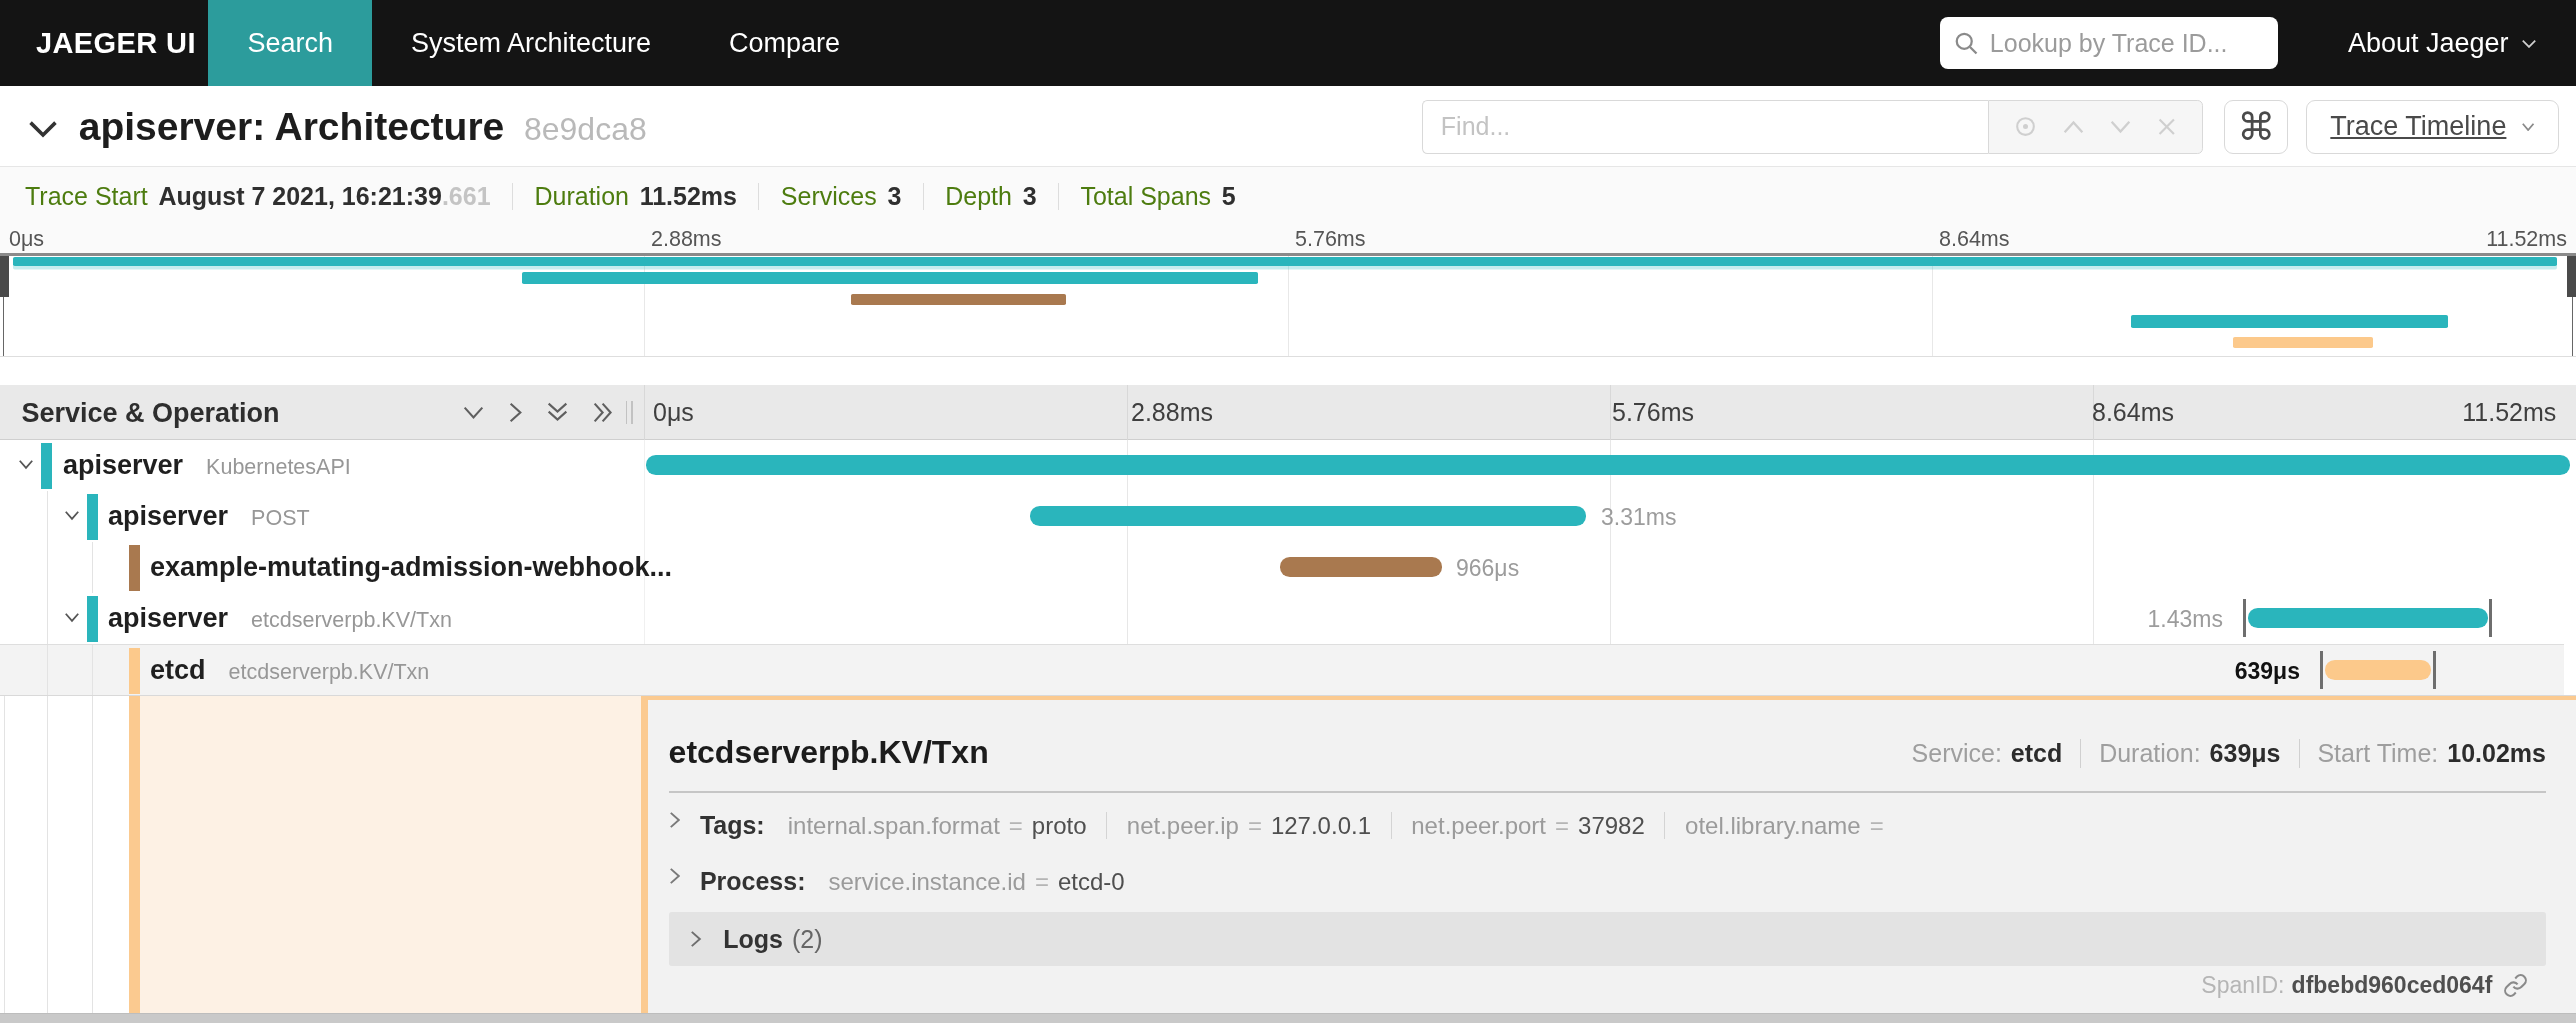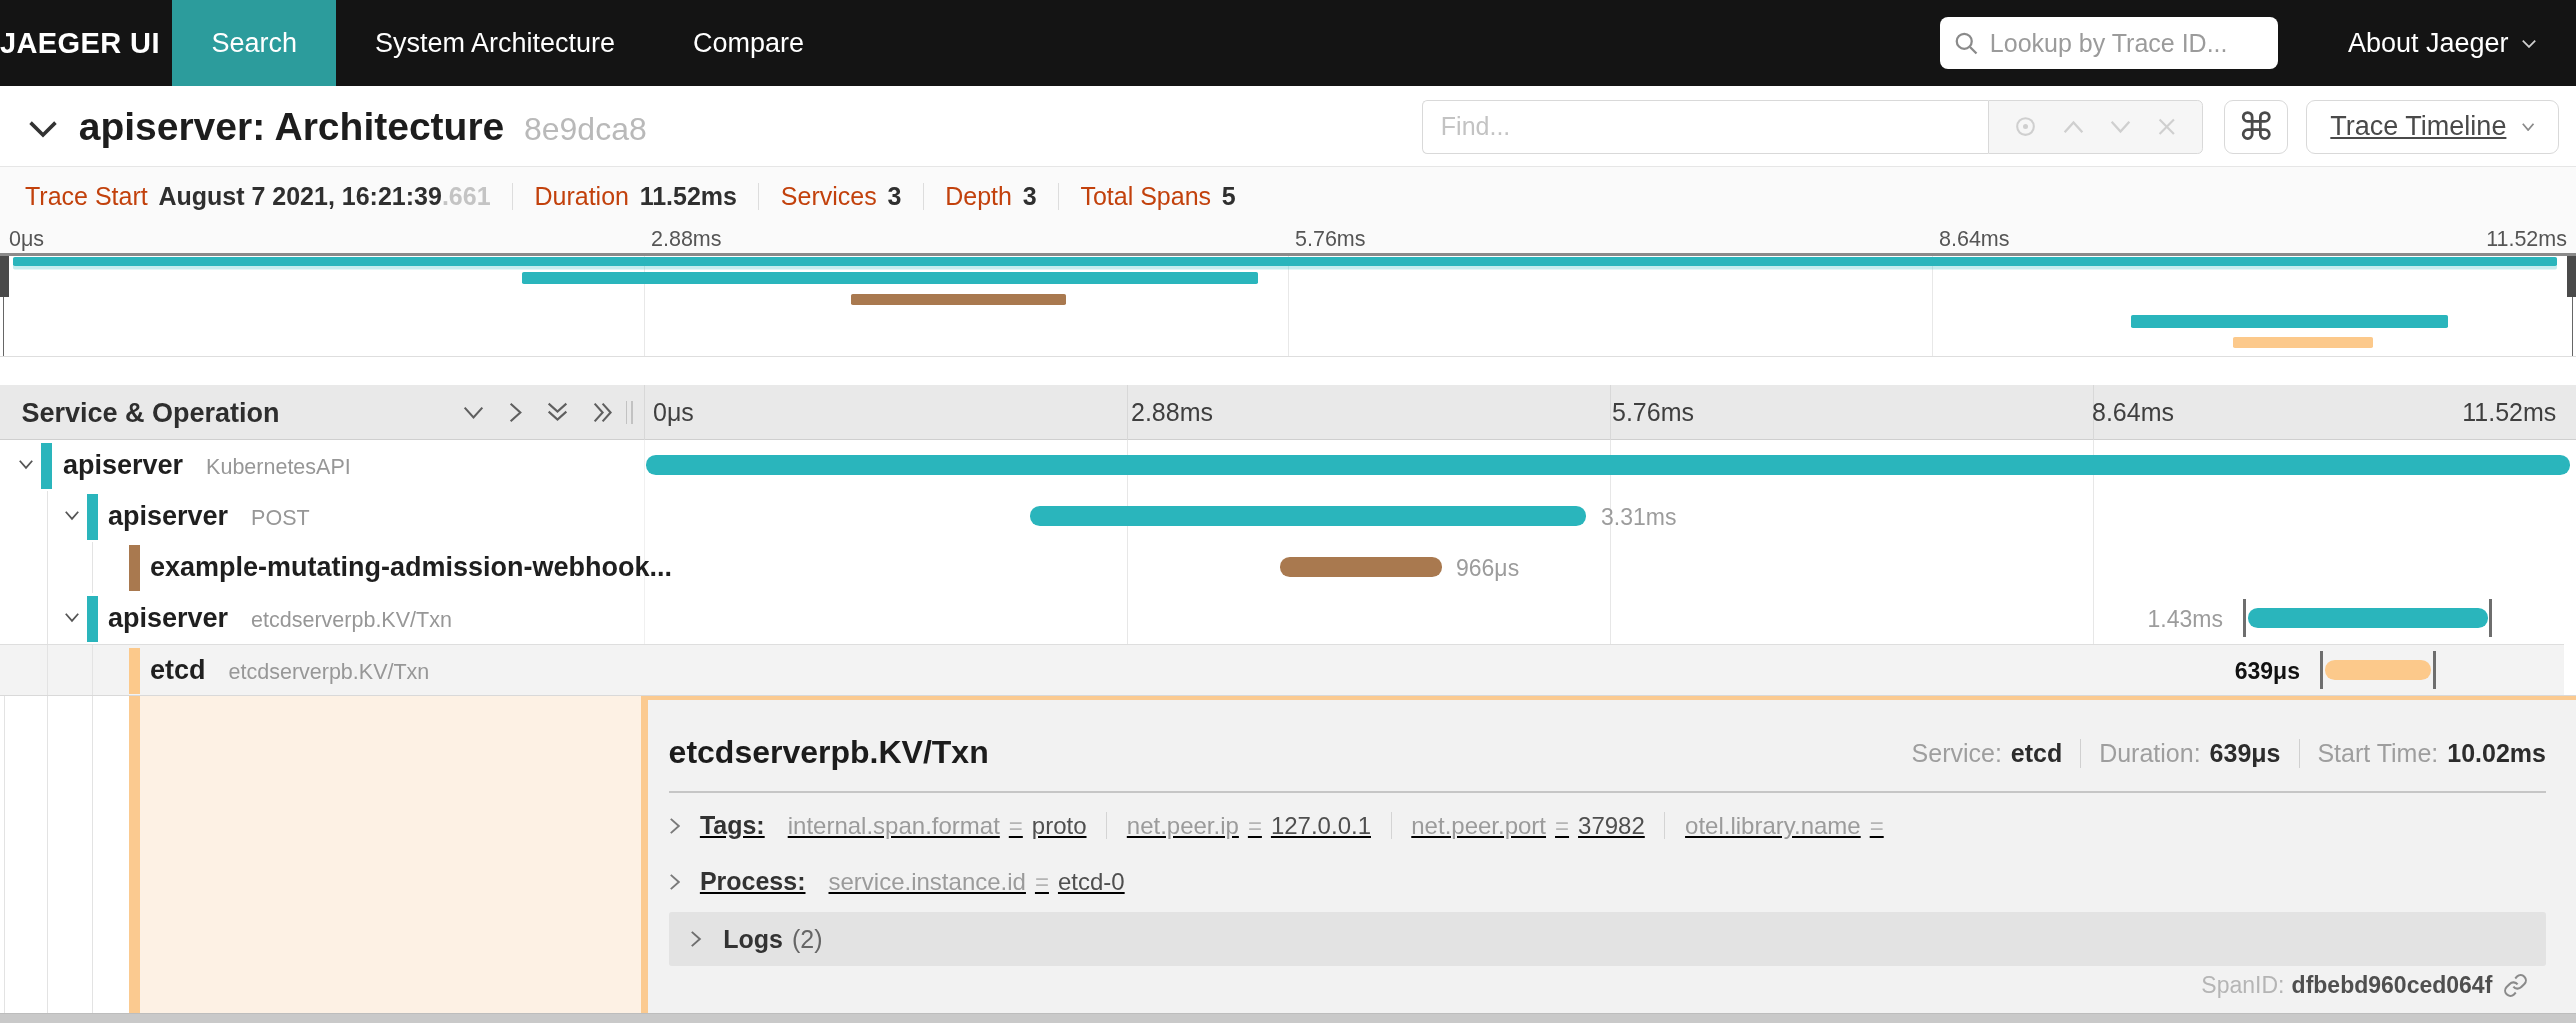--- a/index.html
+++ b/index.html
@@ -3,21 +3,21 @@
 <meta charset="utf-8">
 <style>
   * { margin:0; padding:0; box-sizing:border-box; }
   html,body { width:2576px; height:1023px; overflow:hidden; background:#fff;
               font-family:"Liberation Sans", sans-serif; }
   svg { display:block; }
 
   
   #nav { position:absolute; left:0; top:0; width:2576px; height:86px; background:#141414;
          display:flex; align-items:center; color:#fff; }
-  .brand { font-size:29px; font-weight:700; letter-spacing:0.4px; }
+  .brand { font-size:29px; font-weight:700; margin-left:36px; letter-spacing:0.4px; }
   .nav-tab { height:86px; display:flex; align-items:center; font-size:27px; padding:0 39px; cursor:pointer; }
   .nav-tab.active { background:#2c9c9c; }
   .nav-spacer { flex:1; }
   .lookup { width:338px; height:52px; background:#fff; border-radius:8px; display:flex;
             align-items:center; padding:0 14.3px; gap:10.7px; }
   .lookup input { border:none; outline:none; font-size:25px; width:259px; color:#333;
                   font-family:"Liberation Sans",sans-serif; }
   .lookup input::placeholder { color:#9b9b9b; }
   .about { display:flex; align-items:center; gap:12.5px; font-size:27px; margin:0 39px 0 70px; cursor:pointer; }
 
@@ -37,21 +37,21 @@
                 border-radius:0 5.4px 5.4px 0; display:flex; align-items:center; justify-content:space-evenly;
                 color:#cfcfcf; }
   .btn { height:54px; border:0.9px solid #d9d9d9; border-radius:9px; background:#fff; display:flex;
          align-items:center; justify-content:center; color:#4a4a4a; cursor:pointer; }
   .cmd-btn { width:64px; margin-left:21.5px; font-size:38px; }
   .view-btn { margin-left:18px; padding:0 23px; font-size:27px; gap:14.3px;text-decoration:underline; }
 
   
   #stats { position:absolute; left:0; top:166px; width:2576px; height:59px; background:#fafafa;
            border-top:0.9px solid #e6e6e6; display:flex; align-items:center; padding-left:25px; font-size:25px; }
-  .stat-label { color:#c2410c; margin-right:10.7px; }
+  .stat-label { color:#4d7c0f; margin-right:10.7px; }
   .stat-value { color:#2f2f2f; font-weight:700; }
   .stat-suffix { color:#c4c4c4; font-weight:700; }
   .stat-sep { width:0.9px; height:27px; background:#ddd; margin:0 21.5px; }
 
   
   #mini-ticks { position:absolute; left:0; top:225px; width:2576px; height:28px; background:#fafafa; }
   .tick { position:absolute; top:1.8px; font-size:21.5px; color:#555; }
   #minimap { position:absolute; left:0; top:253px; width:2576px; height:104px; background:#fff;
              border-top:3.6px solid #8a8a8a; border-bottom:0.9px solid #dedede; }
   .mm-grid { position:absolute; top:0; bottom:0; width:0.9px; background:#e8e8e8; }
@@ -97,21 +97,21 @@
   .d-tint { position:absolute; left:140px; top:0; width:502px; height:100%; background:#fdf1e4; }
   .d-stripeB { position:absolute; left:641px; top:0; width:7.2px; height:100%; background:#fbca90; }
   .d-card { position:absolute; left:648px; top:0; width:1928px; height:100%; background:#f2f2f2;
             border-top:4.5px solid #fbca90; }
   .d-title { position:absolute; left:20.6px; top:34px; font-size:32px; font-weight:700; color:#1c1c1c; }
   .d-meta { position:absolute; right:30px; top:39px; display:flex; align-items:center; font-size:25px; }
   .d-meta .lbl { color:#9e9e9e; margin-right:9px; }
   .d-meta .val { color:#2c2c2c; font-weight:700; }
   .d-meta .sep { width:0.9px; height:29px; background:#d0d0d0; margin:0 18px; }
   .d-divider { position:absolute; left:20.6px; right:30px; top:91px; height:1.8px; background:#c6c6c6; }
-  .kv-line { position:absolute; left:20.6px; right:48px; display:flex; align-items:center; font-size:24px;text-decoration:underline; }
+  .kv-line { position:absolute; left:20.6px; right:48px; display:flex; font-size:24px; }
   .kv-line .twisty { color:#7a7a7a; margin-right:19.7px; display:flex; cursor:pointer; }
   .kv-line .kv-title { font-size:25px; font-weight:700; color:#333; margin-right:23px; }
   .kv-item { display:flex; align-items:center; white-space:nowrap; }
   .kv-key { color:#9b9b9b; }
   .kv-eq { color:#b5b5b5; margin:0 9px; }
   .kv-val { color:#4f4f4f; }
   .kv-sep { width:0.9px; height:27px; background:#d4d4d4; margin:0 19.7px; }
   .logs-box { position:absolute; left:20.6px; right:30px; top:212px; height:54px; background:#e3e3e3;
               border-radius:2.7px; display:flex; align-items:center; padding-left:21.5px; cursor:pointer; }
   .logs-box .twisty { color:#6e6e6e; margin-right:21.5px; display:flex; }

